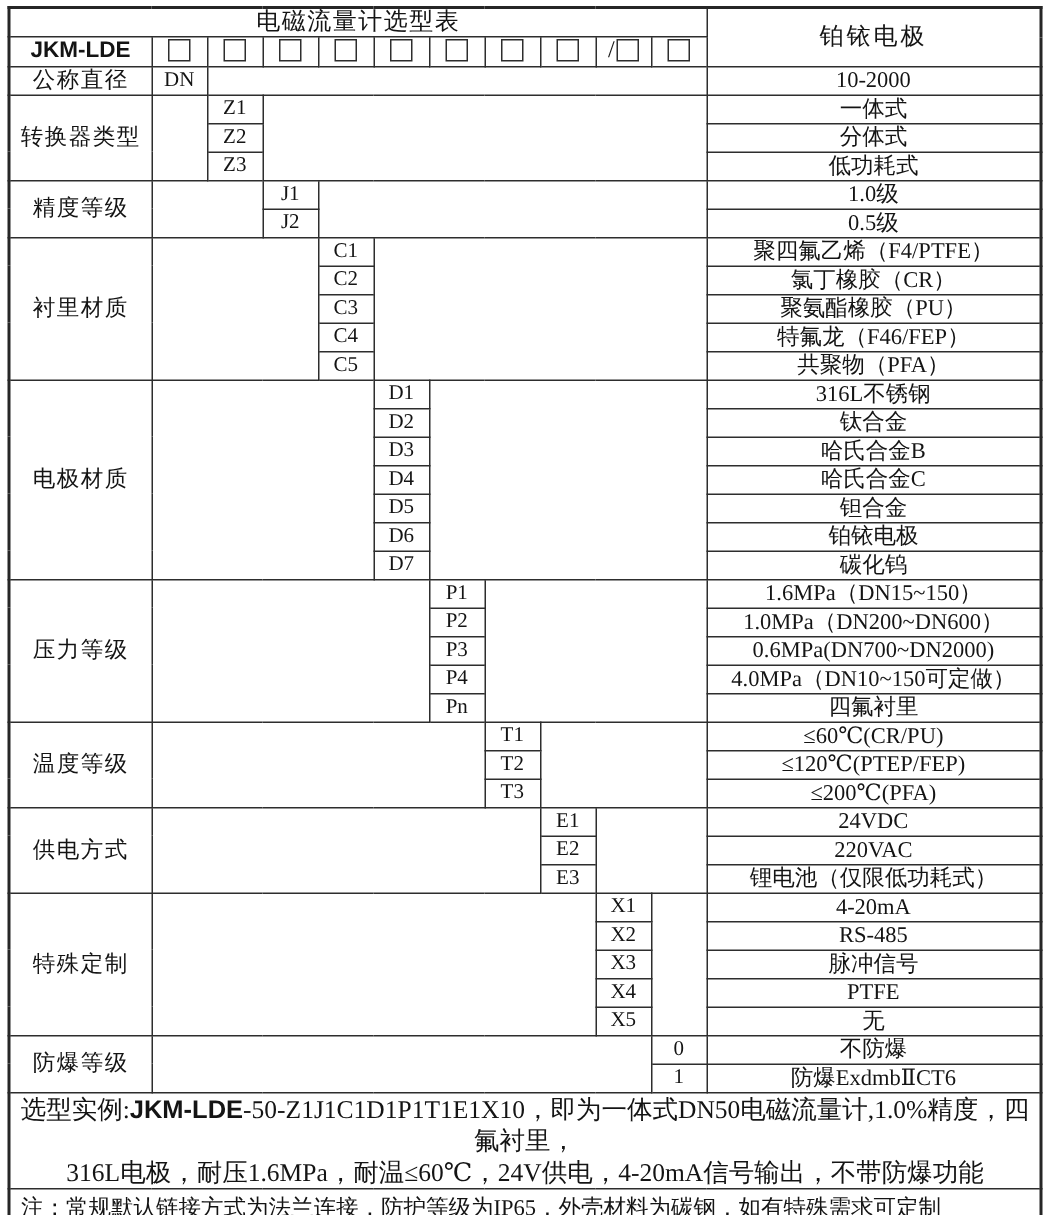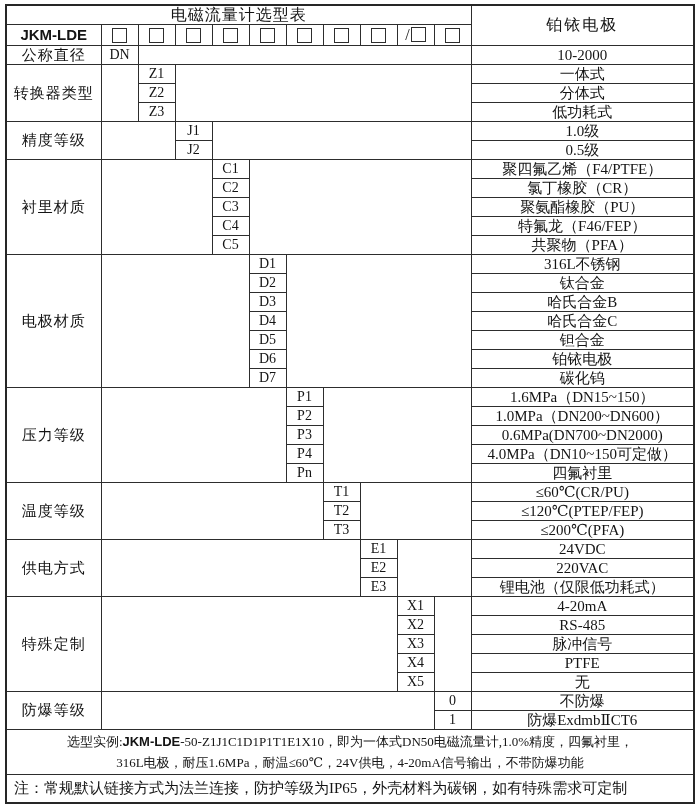--- a/index.html
+++ b/index.html
@@ -63,21 +63,21 @@
     display: inline-block;
     font-size: 16px;
     margin-right: 1px;
     vertical-align: middle;
     transform: translateY(-1px);
   }
   tr.example-row td {
     height: 44px;
     line-height: 21px;
     white-space: normal;
-    font-size: 13px;
+    font-size: 17px;
   }
   .example-line { text-align: center; }
   .model-name {
     font-family: "Liberation Sans", "DejaVu Sans", sans-serif;
     font-weight: bold;
   }
   tr.note-row td {
     height: 27px;
     text-align: left;
     padding-left: 7px;

